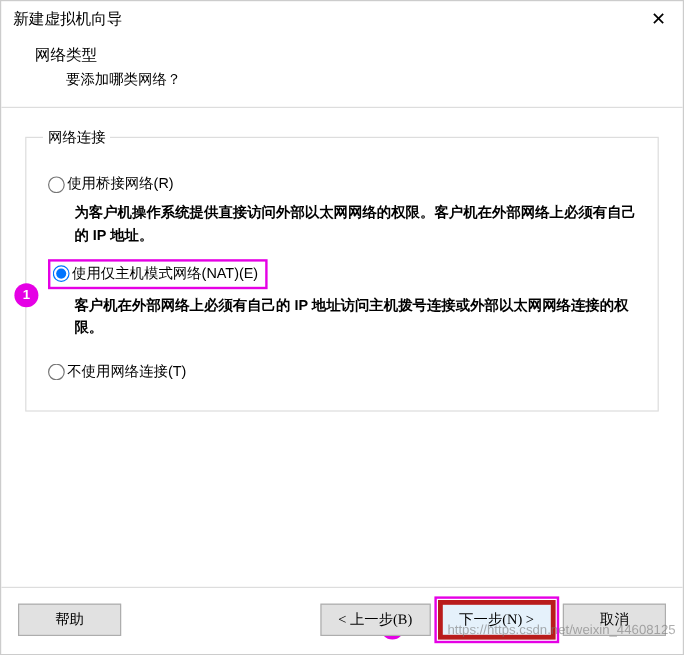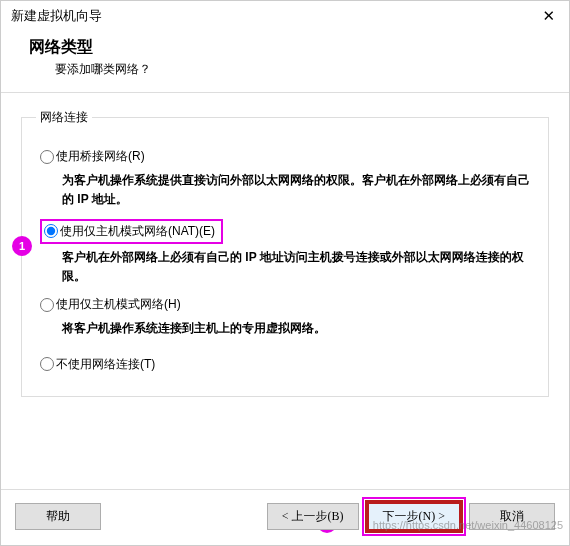--- a/index.html
+++ b/index.html
@@ -23,22 +23,22 @@
   }
   .close-x {
     font-size: 15px;
     cursor: pointer;
     padding: 0 4px;
   }
   .header {
     padding: 8px 24px 14px 28px;
   }
   .header-title {
-    font-weight: bold;
-    font-size: 16px;
+    font-weight: normal;
+    font-size: 13px;
     margin-bottom: 3px;
   }
   .header-sub {
     padding-left: 26px;
   }
   .sep {
     border: none;
     border-top: 1px solid #ddd;
     margin: 0;
   }
@@ -164,27 +164,20 @@
     <div class="opt">
       <span class="highlight-box">
         <label>
           <input type="radio" name="net" checked="" style="">
           <span>使用仅主机模式网络(NAT)(E)</span>
         </label>
       </span>
       <div class="opt-desc">客户机在外部网络上必须有自己的 IP 地址访问主机拨号连接或外部以太网网络连接的权限。</div>
     </div>
 
-    <div class="opt">
-      <label>
-        <input type="radio" name="net" style="">
-        <span>使用仅主机模式网络(H)</span>
-      </label>
-      <div class="opt-desc">将客户机操作系统连接到主机上的专用虚拟网络。</div>
-    </div>
 
     <div class="opt" style="margin-top:18px">
       <label>
         <input type="radio" name="net" style="">
         <span>不使用网络连接(T)</span>
       </label>
     </div>
   </fieldset>
 </div>
 

